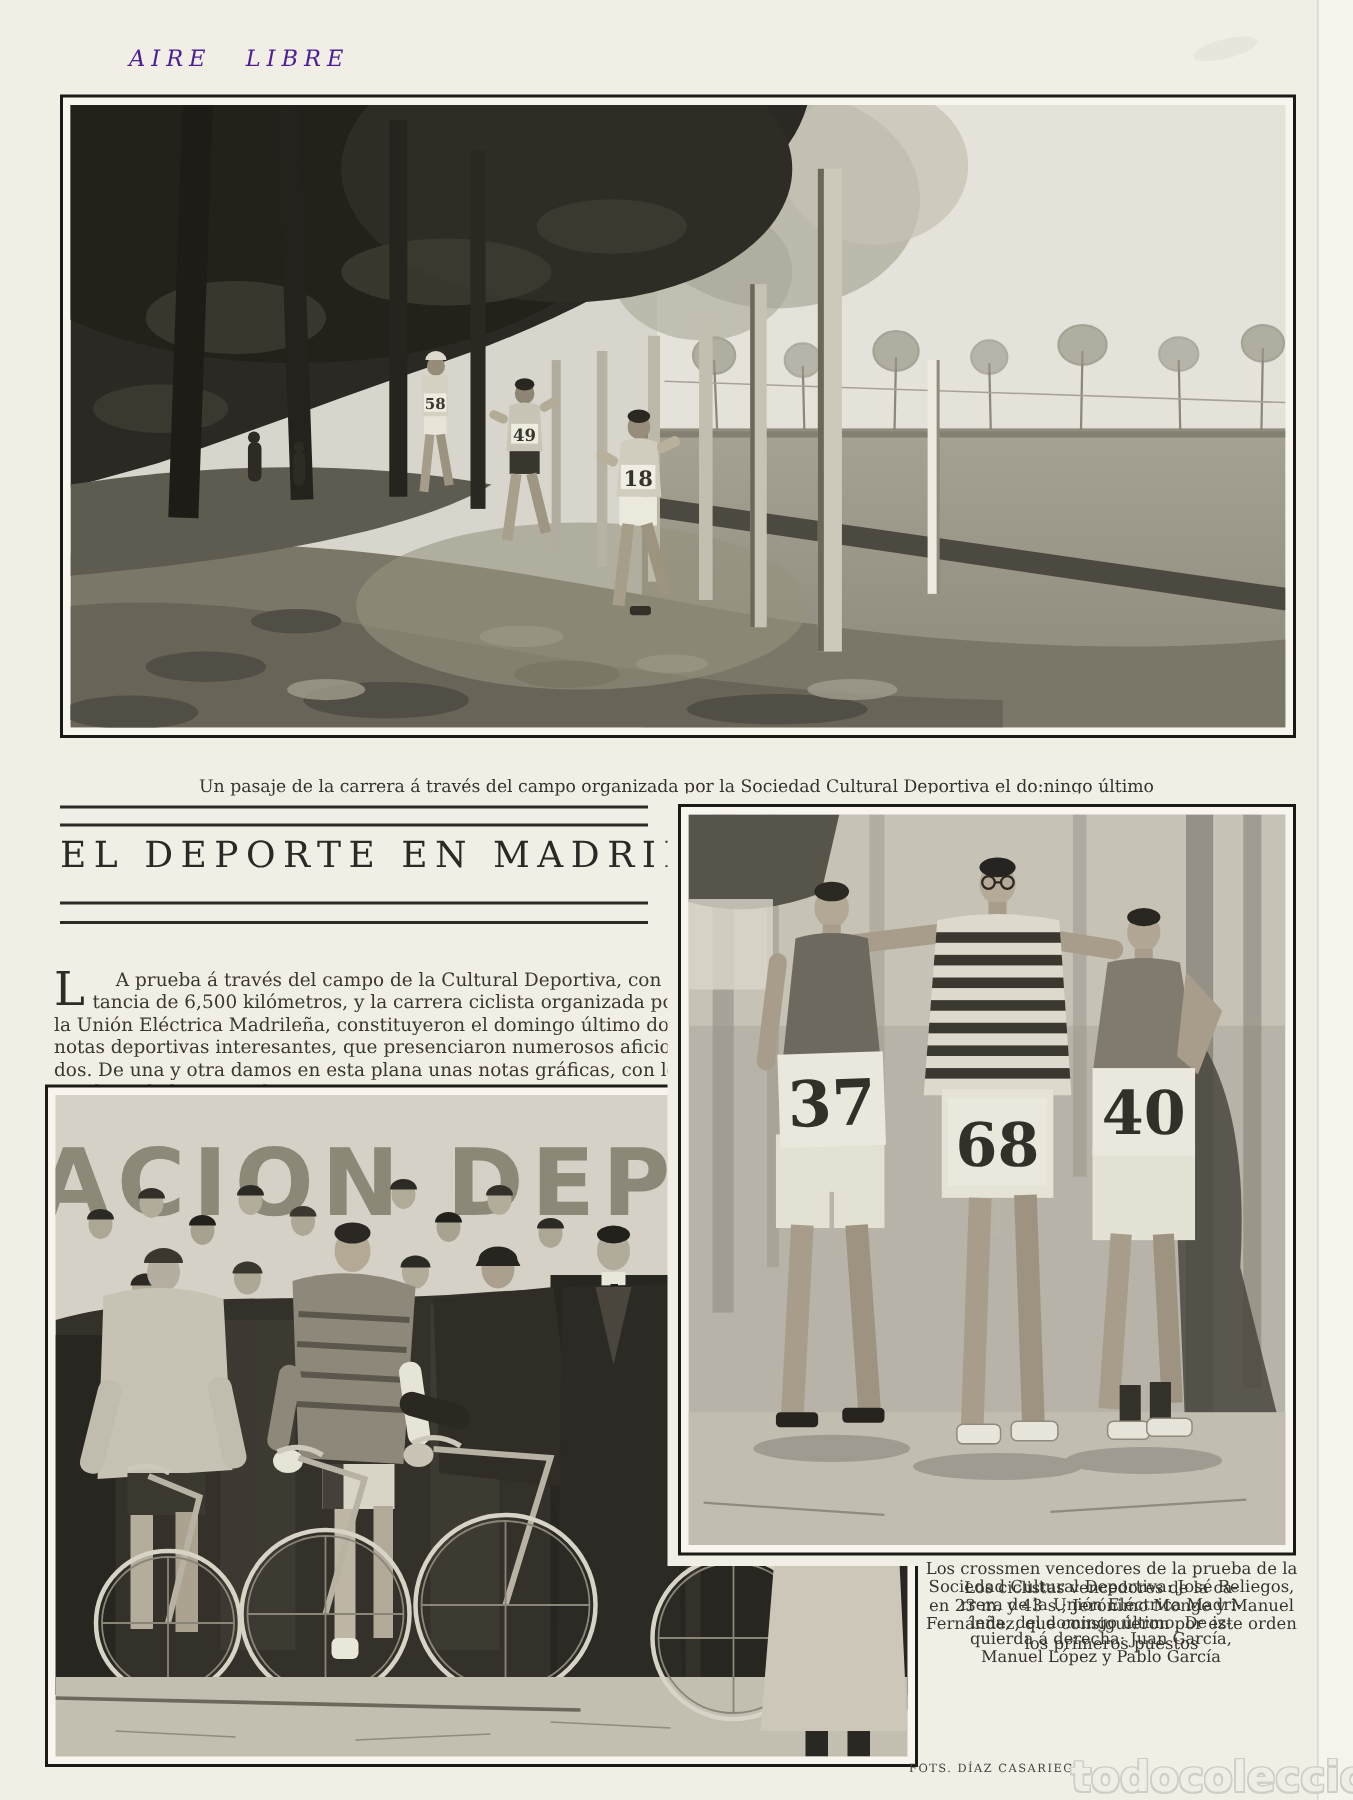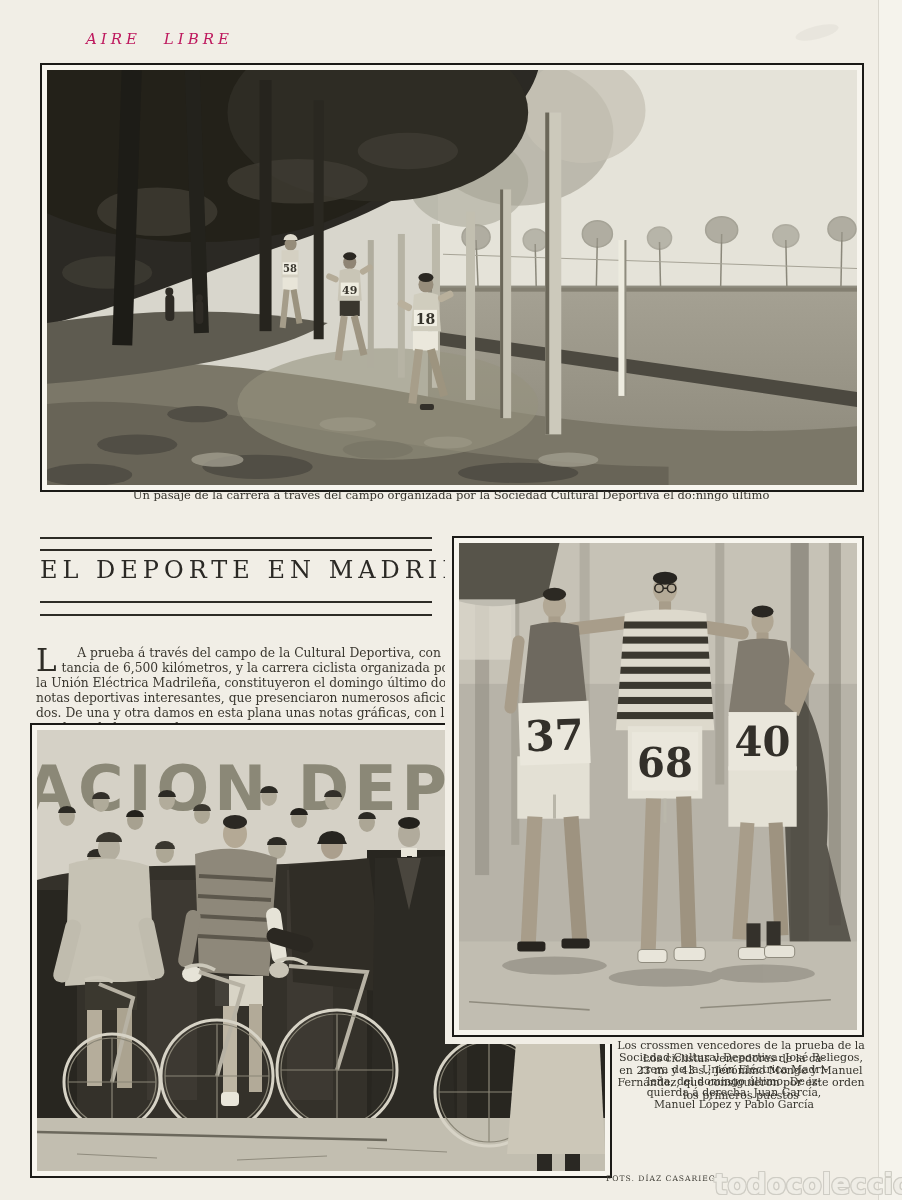--- a/index.html
+++ b/index.html
@@ -9,33 +9,33 @@
     font-family:"DejaVu Serif","Liberation Serif",serif;color:#34322c;
   }
   .abs{position:absolute;}
   
   .edge-line{left:878px;top:0;width:1px;height:1200px;background:#dad7ce;}
   .edge-strip{left:879px;top:0;width:23px;height:1200px;background:#f5f3ec;}
   .smudge{left:795px;top:26px;width:44px;height:13px;background:#e4e1d8;border-radius:50%;transform:rotate(-14deg);opacity:.7;}
   
   .masthead{
     left:86px;top:30px;font-style:italic;font-size:15px;letter-spacing:4px;
-    word-spacing:14px;color:#be185d;
+    word-spacing:14px;color:#4c1d95;
   }
   
   .photo{
     background:#f7f5ee;border:2px solid #1b1a17;padding:5px;box-sizing:border-box;
   }
   .photo svg{display:block;width:100%;height:100%;}
   .photo-top{left:40px;top:63px;width:824px;height:429px;}
   .photo-left{left:30px;top:723px;width:582px;height:455px;}
   .photo-right{left:452px;top:536px;width:412px;height:501px;box-shadow:0 0 0 7px #f1eee6;}
   
   .cap{font-size:11.5px;color:#35332c;text-align:center;}
-  .cap-top{left:0;top:488px;width:902px;}
+  .cap-top{left:0;top:517px;width:902px;}
   .cap-sm{white-space:pre;line-height:12.4px;font-size:11px;text-align:center;color:#35332c;}
   .cap-crossmen{left:616px;top:1040px;width:250px;}
   .cap-cyclists{left:606px;top:1053px;width:256px;line-height:11.4px;font-size:10.8px;}
   .credit{left:606px;top:1174px;width:256px;text-align:left;font-size:7.6px;letter-spacing:1px;color:#43413a;}
   
   .rule{left:40px;width:392px;height:2px;background:#2d2b26;}
   .headline{
     left:40px;top:556px;width:392px;text-align:center;font-size:24px;
     letter-spacing:5px;color:#2b2925;white-space:nowrap;
   }

